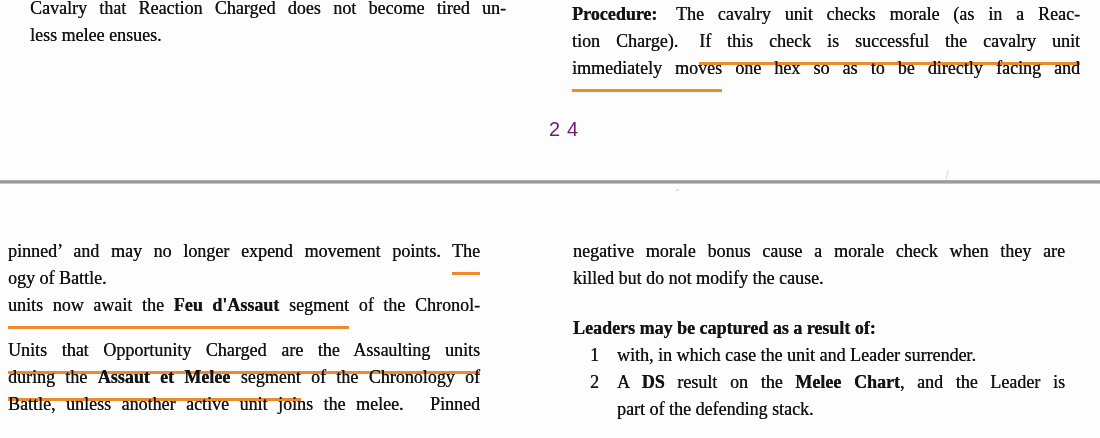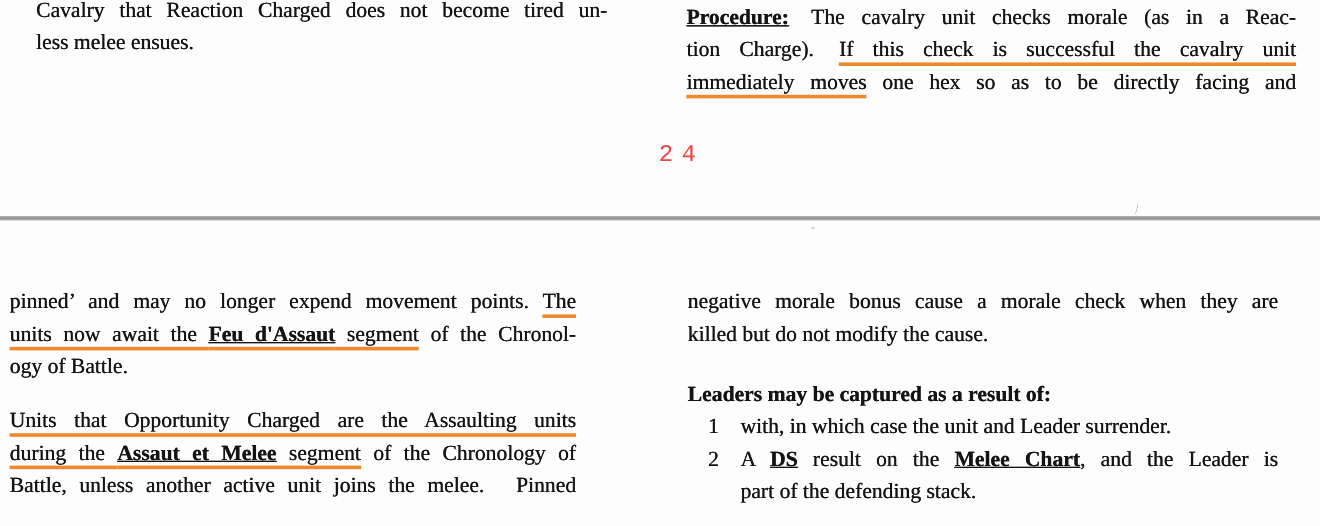--- a/index.html
+++ b/index.html
@@ -22,33 +22,33 @@
     line-height:27px;
     text-shadow:0.25px 0 0 currentColor; 
   }
   .col-tl{left:30px;top:-5px;width:476px;}
   .col-tr{left:572px;top:1px;width:508px;}
   .col-bl{left:8px;top:238px;width:472px;}
   .col-br{left:573px;top:238px;width:492px;}
   .tline{white-space:normal;}
   .just{text-align:justify;text-align-last:justify;}
   .nat{text-align:center;text-align-last:left;}
-  .b{font-weight:bold;text-decoration:underline;}
-  .u{border-bottom:3px solid var(--underline);padding-bottom:1px;}
+  .b{font-weight:bold;}
+  .u{border-bottom:3px solid var(--underline);padding-bottom:11px;}
   .g{margin-left:5px;}
   .gw{margin-left:16px;}
   .para + .para{margin-top:18px;}
   .intro{margin-top:23px;font-weight:bold;}
   .li-row{display:flex;}
   .li-num{flex:0 0 44px;box-sizing:border-box;padding-left:17px;}
   .li-body{flex:1 1 auto;min-width:0;}
   .page-number{
     position:absolute;left:549px;top:118px;
-    font-family:Liberation Mono, monospace;
-    font-size:20px;letter-spacing:7px;color:#ef4444;
+    font-family:Liberation Sans, sans-serif;
+    font-size:20px;letter-spacing:7px;color:#701a75;
   }
   .divider{
     position:absolute;left:0;top:180px;width:1100px;height:4px;
     background:linear-gradient(to bottom,#b3b3b3 0%,#8e8e8e 55%,#d8d8d8 100%);
   }
   .artifact{
     position:absolute;left:944px;top:169px;width:3px;height:10px;
     border-right:1.5px solid #b9b9b9;border-radius:60% 40% 50% 50%;
     transform:rotate(14deg);opacity:.8;
   }
@@ -76,22 +76,22 @@
   </section>
 
   <div class="divider"></div>
   <div class="artifact"></div>
   <div class="speck"></div>
 
   <section>
     <div class="col col-bl">
       <div class="para">
           <div class="tline just"><span>pinned’ and may no longer expend movement points. </span><span class="u">The</span></div>
+          <div class="tline nat"><span>ogy of Battle.</span></div>
           <div class="tline just"><span class="u">units now await the </span><span class="b u">Feu d'Assaut</span><span class="u"> segment</span><span> of the Chronol-</span></div>
-          <div class="tline nat"><span>ogy of Battle.</span></div>
         </div>
       <div class="para">
           <div class="tline just"><span class="u">Units that Opportunity Charged are the Assaulting units</span></div>
           <div class="tline just"><span class="u">during the </span><span class="b u">Assaut et Melee</span><span class="u"> segment</span><span> of the Chronology of</span></div>
           <div class="tline just"><span>Battle, unless another active unit joins the melee.</span><span class="gw"> Pinned</span></div>
         </div>
     </div>
     <div class="col col-br">
       <div>
           <div class="tline just"><span>negative morale bonus cause a morale check when they are</span></div>

